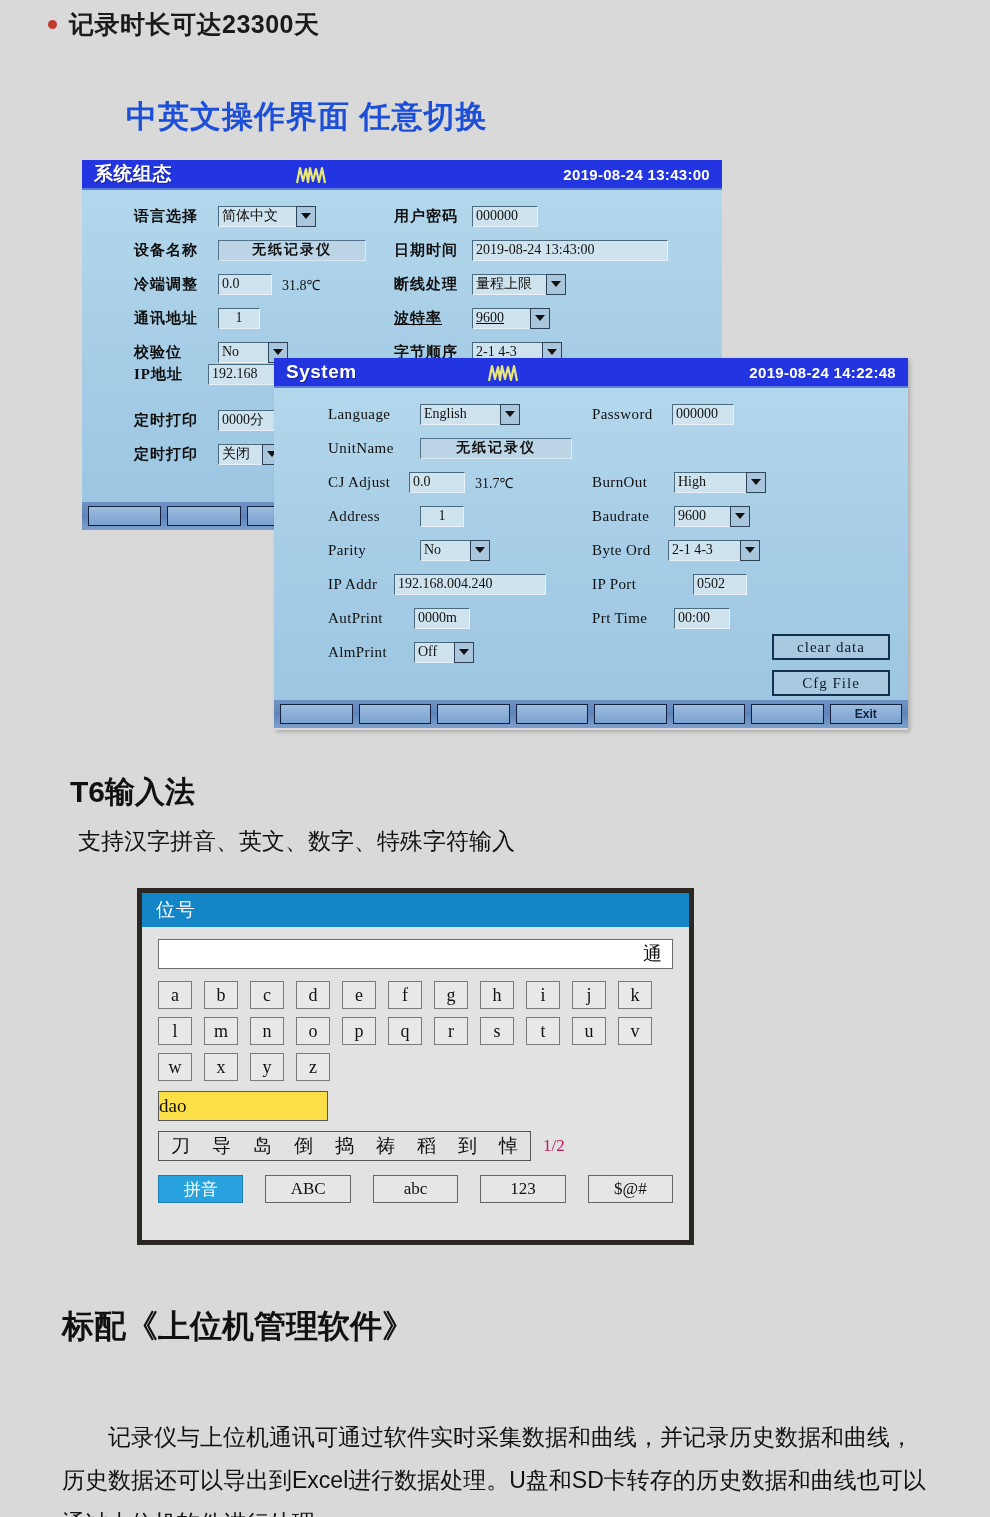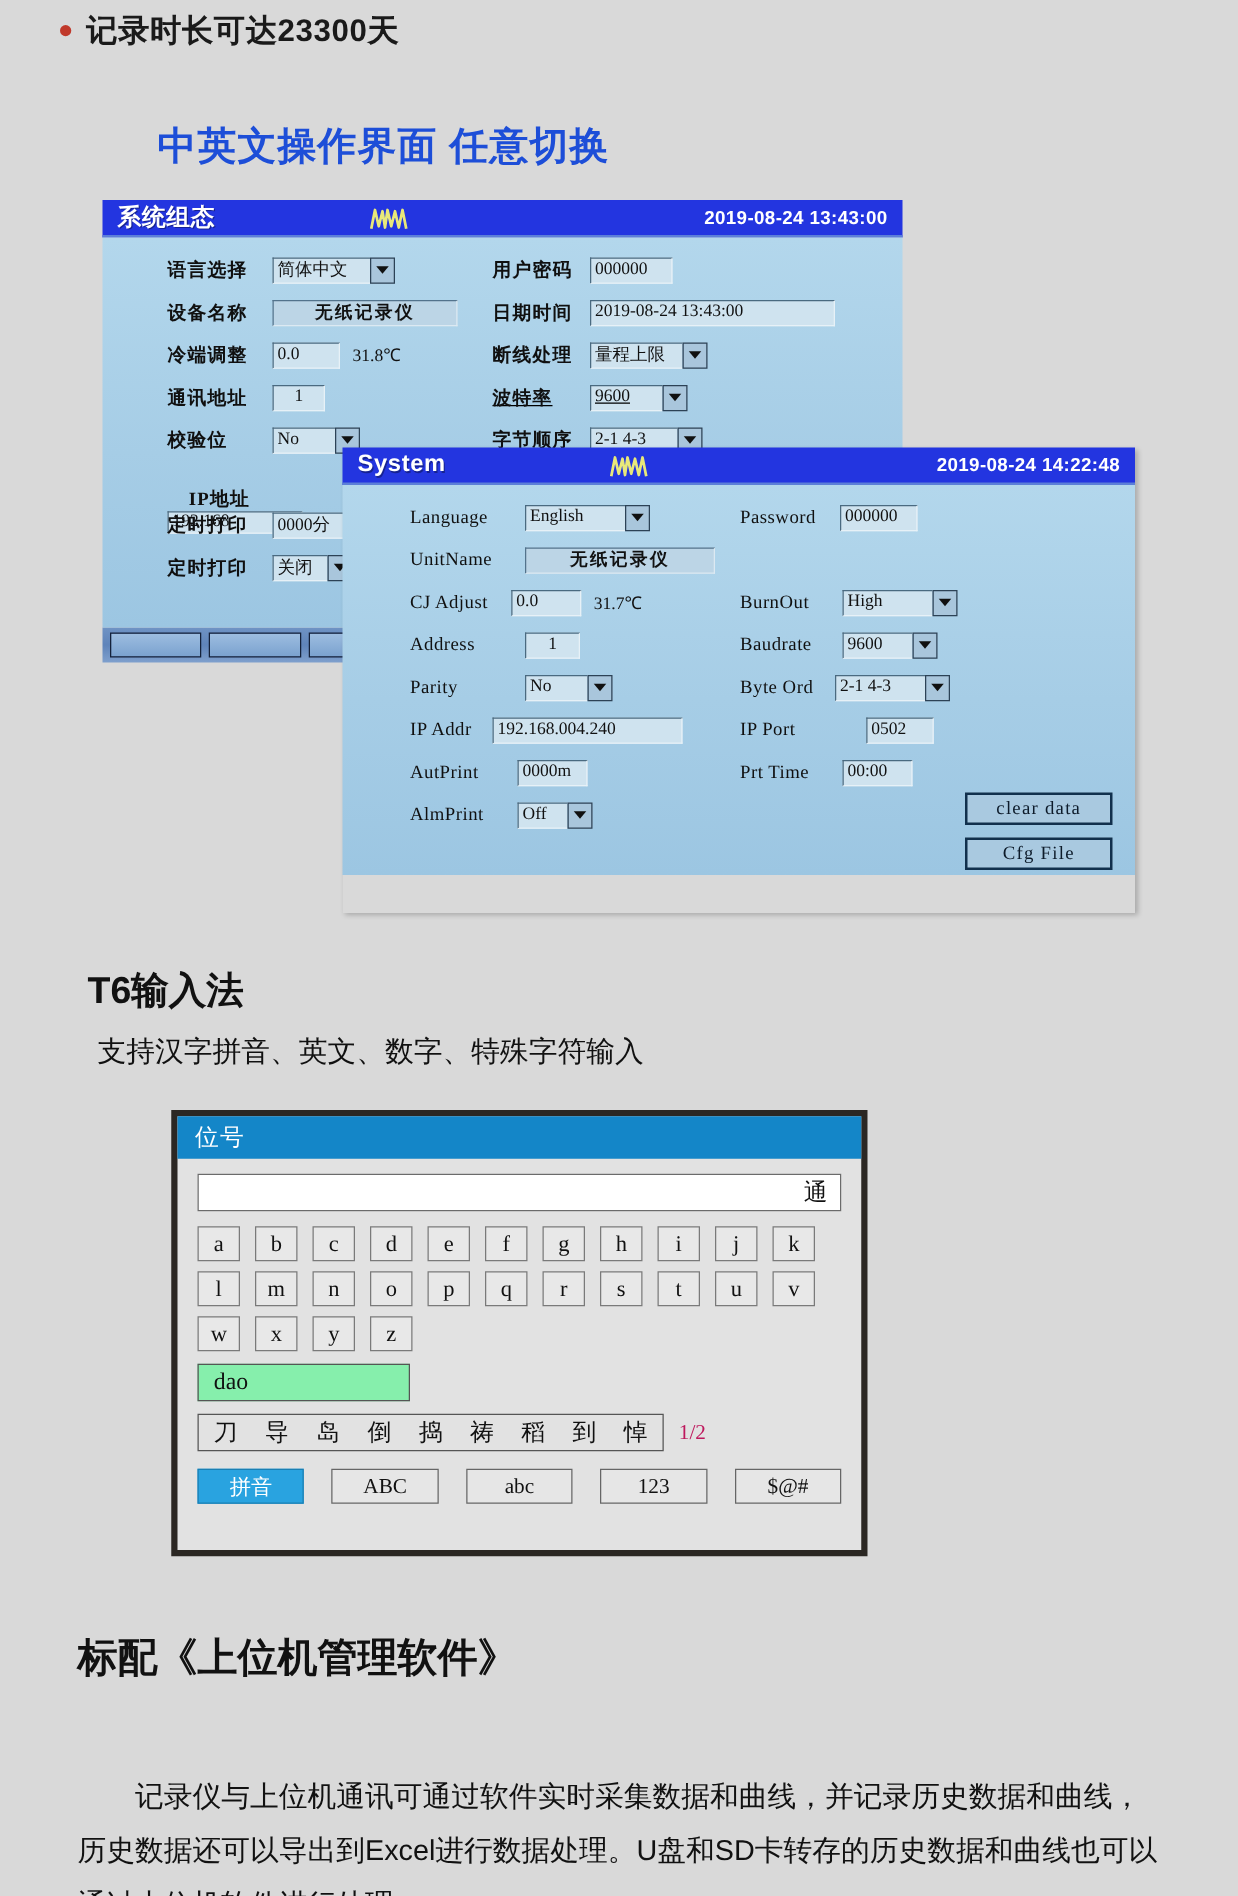--- a/index.html
+++ b/index.html
@@ -137,23 +137,23 @@
     margin-bottom:12px;
   }
   .kbd-row { display:flex; gap:12px; margin-bottom:8px; }
   .kkey {
     width:34px; height:28px;
     border:1.5px solid #7a7a7a; background:#e8e8e8;
     display:flex; align-items:center; justify-content:center;
     font-family:"Liberation Serif", serif; font-size:18px; color:#111;
   }
   .pinyin-input {
-    width:170px; height:30px; background:#86efac;
+    width:170px; height:30px; background:#fde047;
     border:1.5px solid #555;
-    display:flex; align-items:center; padding-left:12px;
+    display:flex; align-items:center; padding-left:0;
     font-family:"Liberation Serif", serif; font-size:19px; color:#111;
     margin-top:10px; margin-bottom:10px;
   }
   .cand-wrap { display:flex; align-items:center; gap:12px; margin-bottom:14px; }
   .cand-box {
     height:30px; border:1.5px solid #555; background:#e2e2e2;
     display:flex; align-items:center; gap:22px; padding:0 12px;
     font-size:19px; color:#111;
   }
   .cand-page { font-family:Liberation Serif, serif; font-size:17px; color:#be185d; }
@@ -229,21 +229,21 @@
     <div class="frow" style="left:52px; top:150px;">
       <span class="flabel cn" style="width:84px;">校验位</span>
       <span class="combo">
         <span class="fld" style="width:50px;">No</span>
         <span class="arrow-btn">
             <i></i>
           </span>
       </span>
     </div>
 
-    <div class="frow" style="left:52px; top:200px;flex-direction:column;">
+    <div class="frow" style="left:52px; top:172px;">
       <span class="flabel cn" style="width:74px; font-family:'Liberation Serif',serif;">IP地址</span>
       <span class="fld" style="width:108px;">192.168</span>
     </div>
 
     <div class="frow" style="left:52px; top:218px;">
       <span class="flabel cn" style="width:84px;">定时打印</span>
       <span class="fld" style="width:66px;">0000分</span>
     </div>
 
     <div class="frow" style="left:52px; top:252px;">
@@ -421,20 +421,30 @@
 
     <div class="frow" style="left:318px; top:218px;">
       <span class="flabel en" style="width:82px;">Prt Time</span>
       <span class="fld" style="width:56px;">00:00</span>
     </div>
 
     <div class="actbtn" style="left:498px; top:246px; width:118px; height:26px;">clear data</div>
     <div class="actbtn" style="left:498px; top:282px; width:118px; height:26px;">Cfg File</div>
   </div>
 
+  <div class="inst-footer">
+    <span class="fkey"></span>
+    <span class="fkey"></span>
+    <span class="fkey"></span>
+    <span class="fkey"></span>
+    <span class="fkey"></span>
+    <span class="fkey"></span>
+    <span class="fkey"></span>
+    <span class="fkey">Exit</span>
+  </div>
 </div>
 
 <div class="sec-title" style="left:70px; top:772px; font-size:30px;">T6输入法</div>
 <div class="sec-sub" style="left:78px; top:826px; font-size:23px;">支持汉字拼音、英文、数字、特殊字符输入</div>
 
 <div id="kbd-dialog" style="left:137px; top:888px; width:557px; height:357px;">
   <div class="kbd-title">
     <span>位号</span>
   </div>
   <div class="kbd-body">

